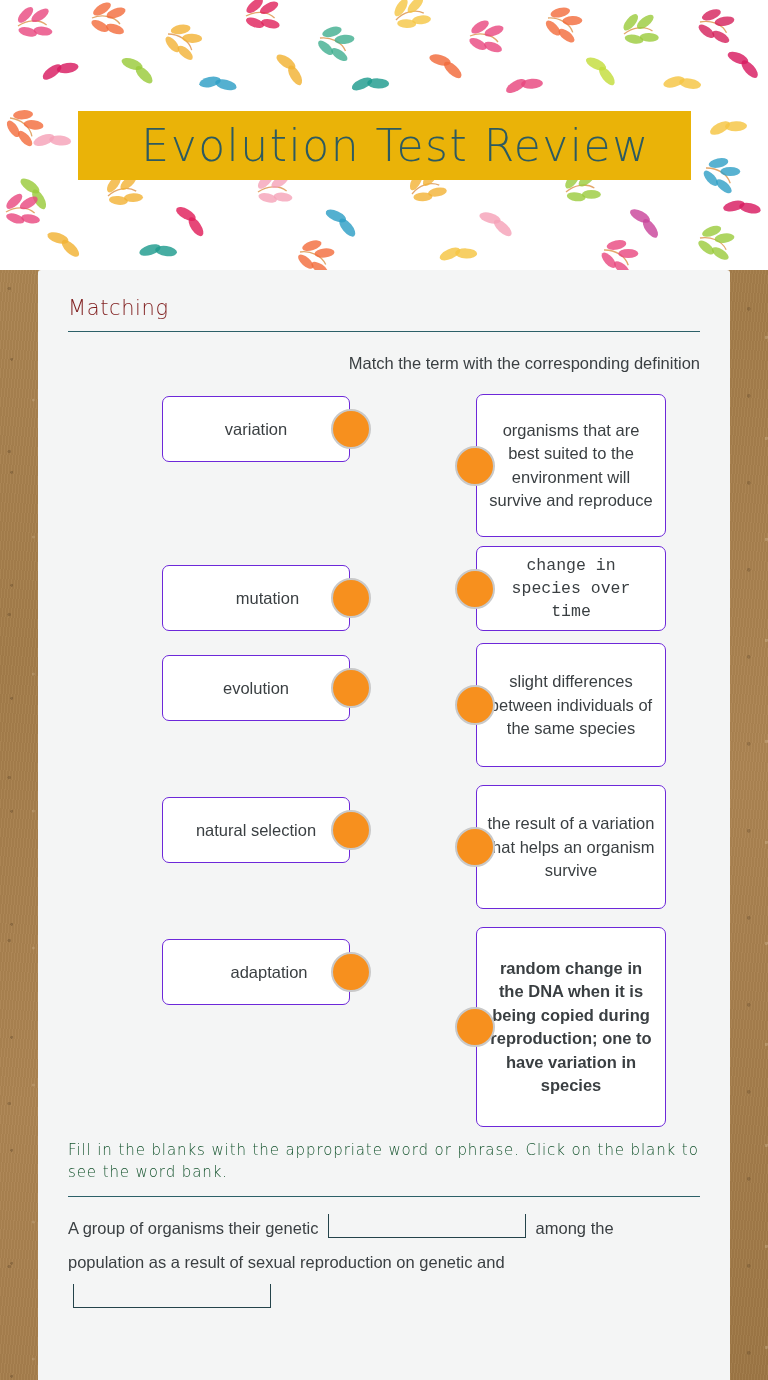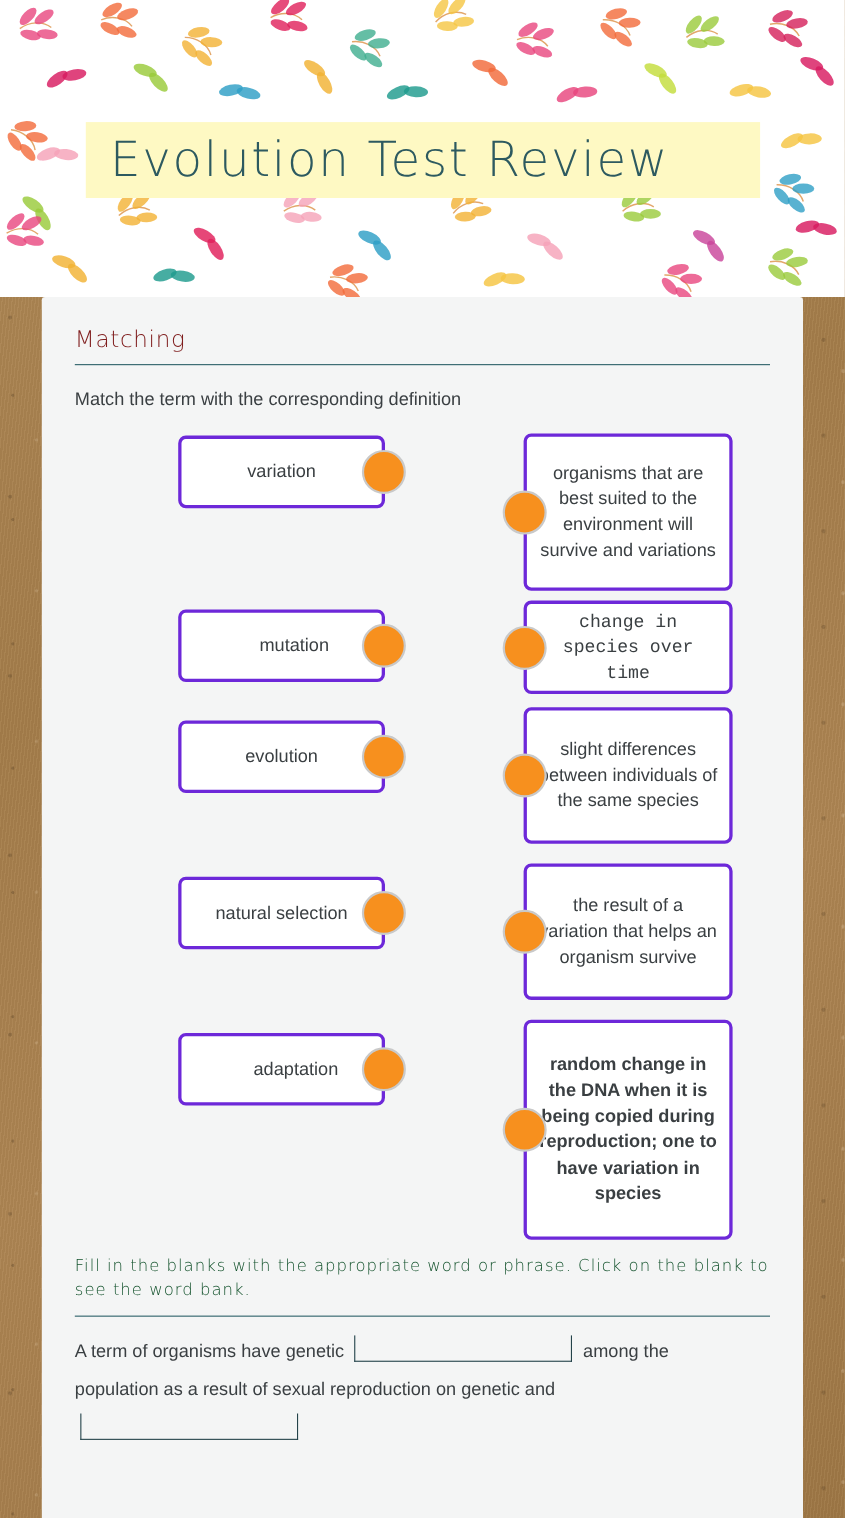--- a/index.html
+++ b/index.html
@@ -42,25 +42,26 @@
     height: 270px;
     overflow: hidden;
     background: #ffffff;
   }
   .header-img svg { display: block; width: 768px; height: 270px; }
 
   .title-bar {
     position: absolute;
     left: 78px; top: 111px;
     width: 613px; height: 69px;
-    background: #fef9c3;
+    background: #eab308;
     display: flex;
     align-items: center;
     padding-left: 22px;
     z-index: 5;
+    justify-content: center;
   }
   .title-bar .title-text {
     font-family: "DejaVu Sans", sans-serif;
     font-size: 44px;
     font-weight: 300;
     letter-spacing: 1.5px;
     color: #2d5a60;
     line-height: 1;
     white-space: nowrap;
   }
@@ -90,20 +91,21 @@
     border-top: 1.6px solid #2c6068;
     margin: 5px 0 0 0;
     width: 100%;
   }
 
   .instruction {
     font-size: 16.5px;
     color: #3a3f42;
     margin-top: 20px;
     line-height: 1.35;
+    text-align: right;
   }
 
   .prompt-script {
     font-family: "DejaVu Sans", sans-serif;
     font-size: 15px;
     font-weight: 300;
     color: #14532d;
     letter-spacing: 0.9px;
     line-height: 1.45;
   }
@@ -113,21 +115,21 @@
     position: relative;
     margin-top: 16px;
     height: 740px;
   }
   .col-terms { position: absolute; left: 94px; top: 0; width: 190px; }
   .col-defs  { position: absolute; left: 408px; top: 0; width: 190px; }
 
   .card-box {
     position: relative;
     background: #ffffff;
-    border: 3px solid #6d28d9;
+    border: 1px solid #6d28d9;
     border-radius: 7px;
     display: flex;
     align-items: center;
     justify-content: center;
     text-align: center;
     font-size: 16.5px;
     color: #3a3f42;
     line-height: 1.42;
     padding: 9px 10px;
   }
@@ -253,41 +255,41 @@
     <hr class="heading-rule">
     <div class="instruction">Match the term with the corresponding definition</div>
 
     <div class="match-wrap">
 
       <div class="col-terms">
         <div class="card-box term-card" style="position:absolute; top:6px; left:0; width:188px; height:66px;">
           <span>variation</span>
           <span class="dot"></span>
         </div>
-        <div class="card-box term-card" style="position:absolute; top:164px; left:0; width:188px; height:66px;padding-left:33px;">
+        <div class="card-box term-card" style="position:absolute; top:175px; left:0; width:188px; height:66px;padding-left:33px;">
           <span>mutation</span>
           <span class="dot"></span>
         </div>
         <div class="card-box term-card" style="position:absolute; top:265px; left:0; width:188px; height:66px;">
           <span>evolution</span>
           <span class="dot"></span>
         </div>
         <div class="card-box term-card" style="position:absolute; top:407px; left:0; width:188px; height:66px;">
           <span>natural selection</span>
           <span class="dot"></span>
         </div>
         <div class="card-box term-card" style="position:absolute; top:549px; left:0; width:188px; height:66px;padding-left:36px;">
           <span>adaptation</span>
           <span class="dot"></span>
         </div>
       </div>
 
       <div class="col-defs">
         <div class="card-box def-card" style="position:absolute; top:4px; left:0; width:190px; height:143px;">
-          <span>organisms that are best suited to the environment will survive and variations</span>
+          <span>organisms that are best suited to the environment will survive and reproduce</span>
           <span class="dot"></span>
         </div>
         <div class="card-box def-card" style="position:absolute; top:156px; left:0; width:190px; height:85px;font-family:Liberation Mono, monospace;">
           <span>change in species over time</span>
           <span class="dot"></span>
         </div>
         <div class="card-box def-card" style="position:absolute; top:253px; left:0; width:190px; height:124px;">
           <span>slight differences between individuals of the same species</span>
           <span class="dot"></span>
         </div>
@@ -303,21 +305,21 @@
 
     </div>
   </div>
 
   <div class="fib-section">
     <div class="prompt-script">Fill in the blanks with the appropriate word or phrase.  Click on the blank to see the word bank.</div>
     <hr class="fib-rule">
 
     <div class="fib-body">
       <div>
-        <span>A term of organisms have genetic</span>
+        <span>A group of organisms their genetic</span>
         <span class="blank blank-a"></span>
         <span>among the</span>
       </div>
       <div class="fib-line2">
         <span>population as a result of sexual reproduction on genetic and</span>
       </div>
       <div class="fib-line3">
         <span class="blank blank-b"></span>
       </div>
     </div>

